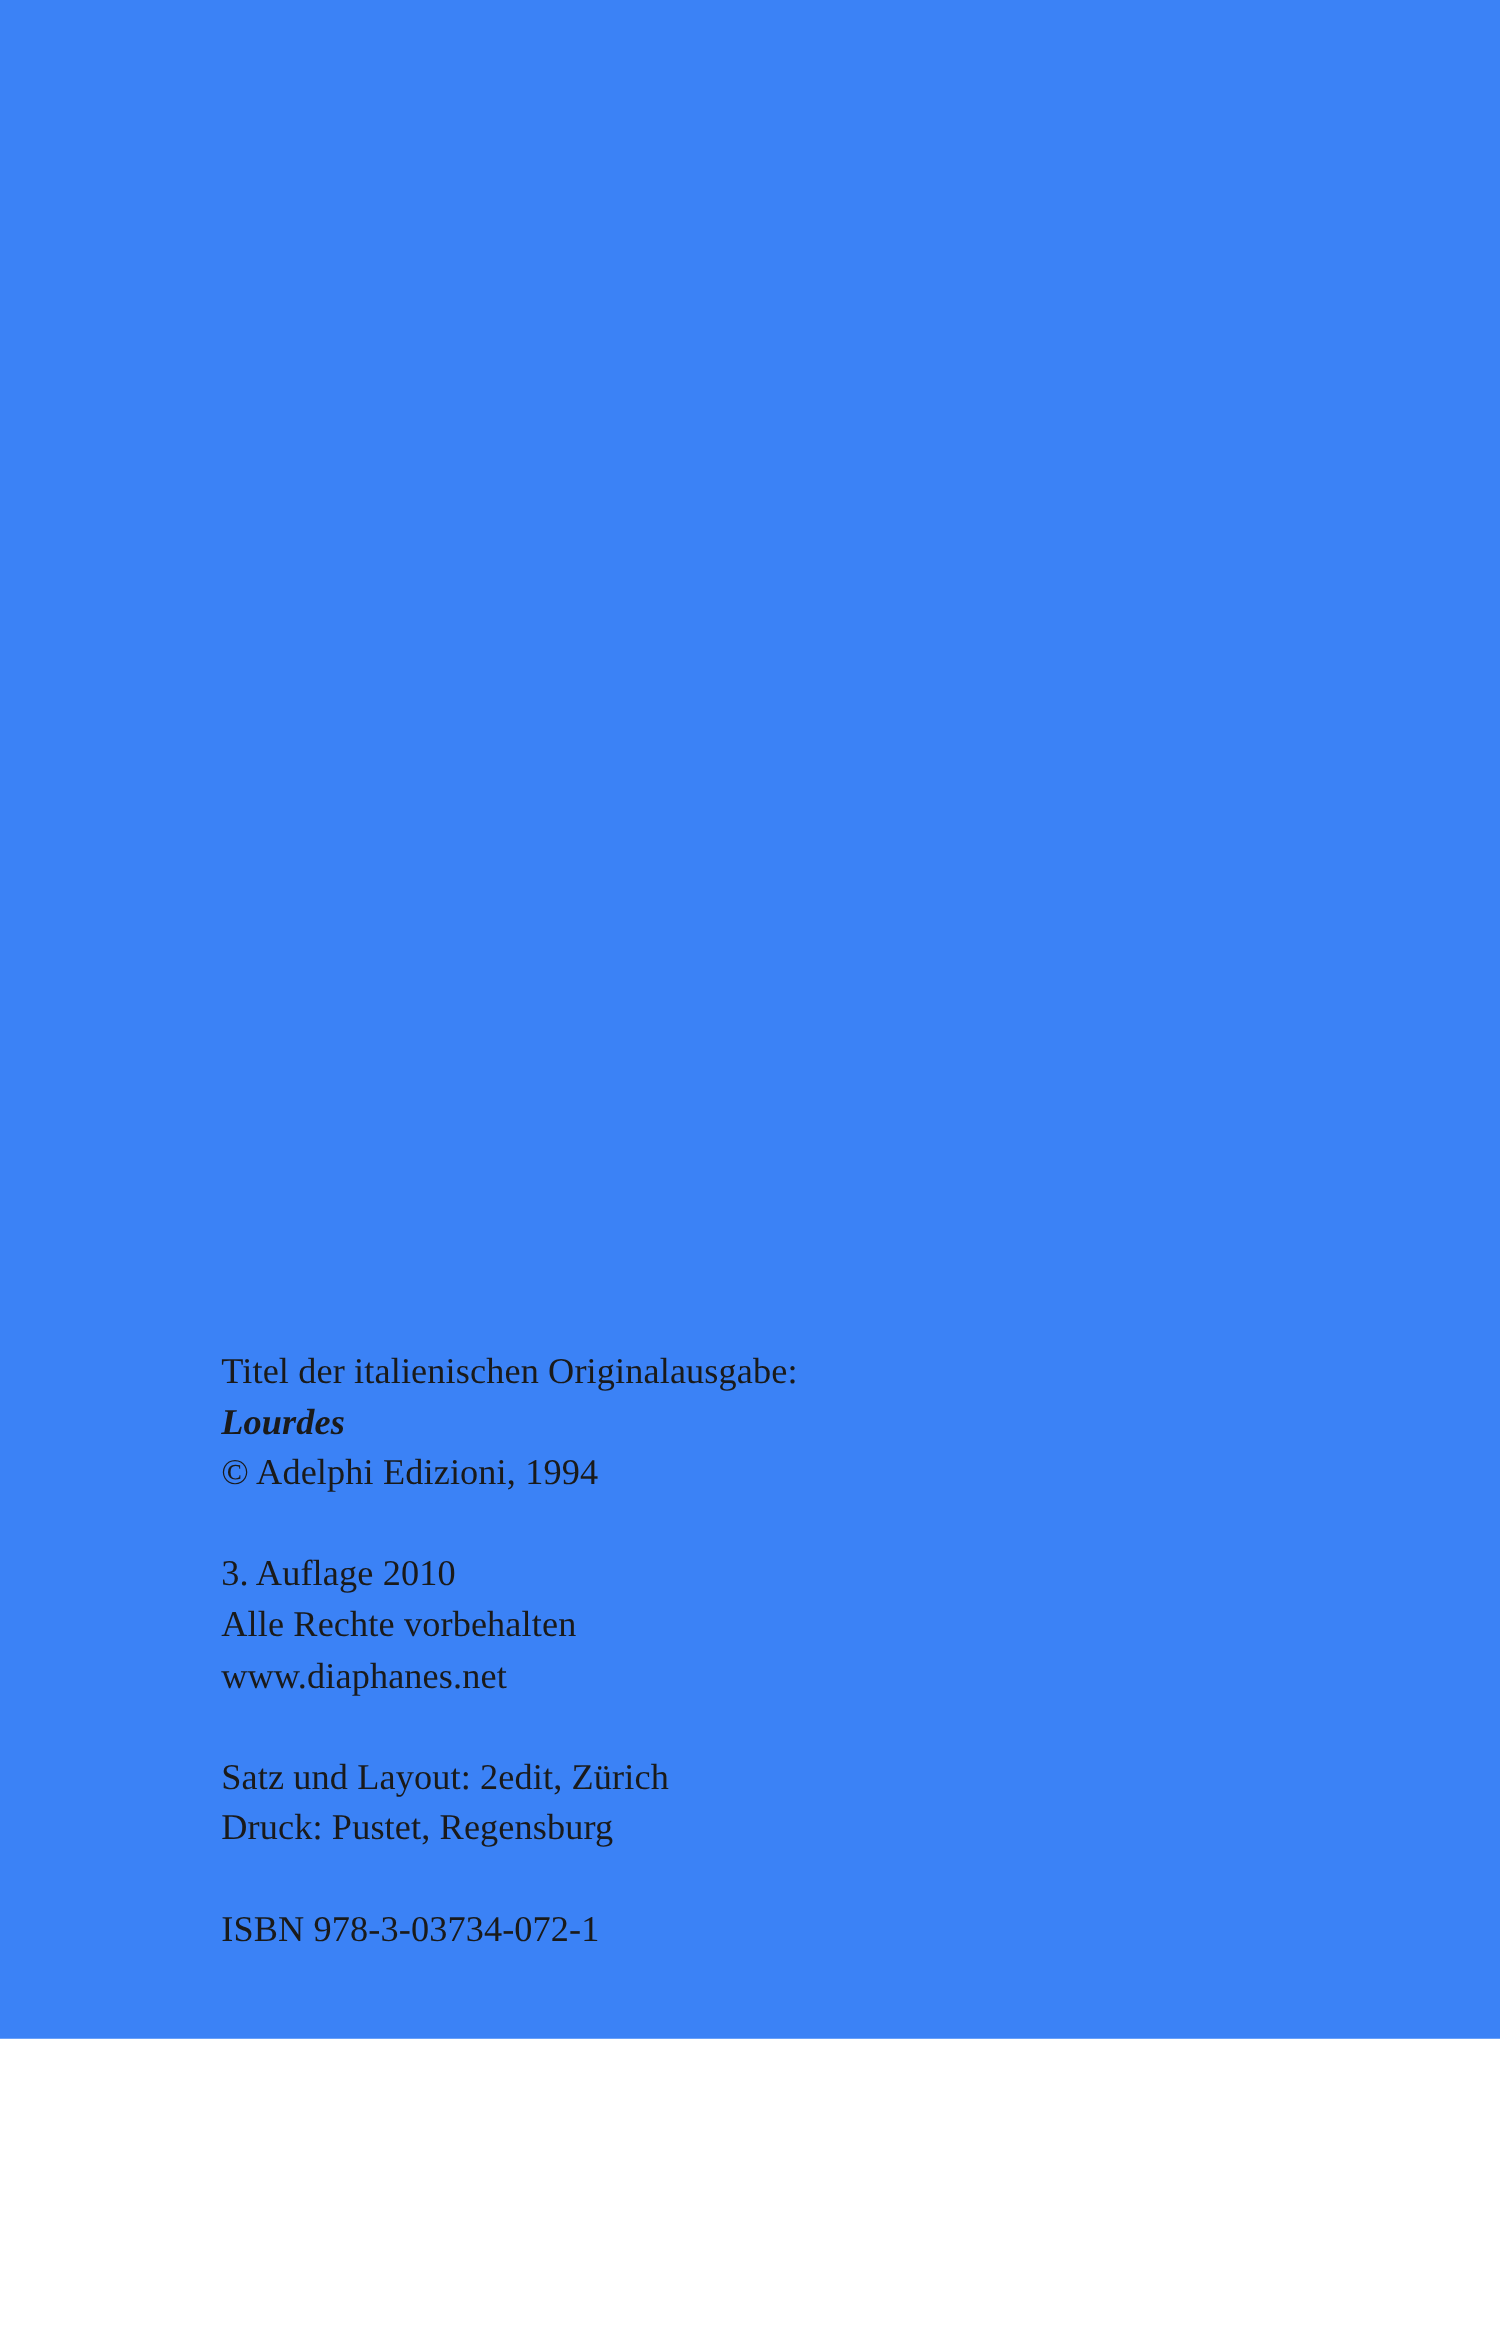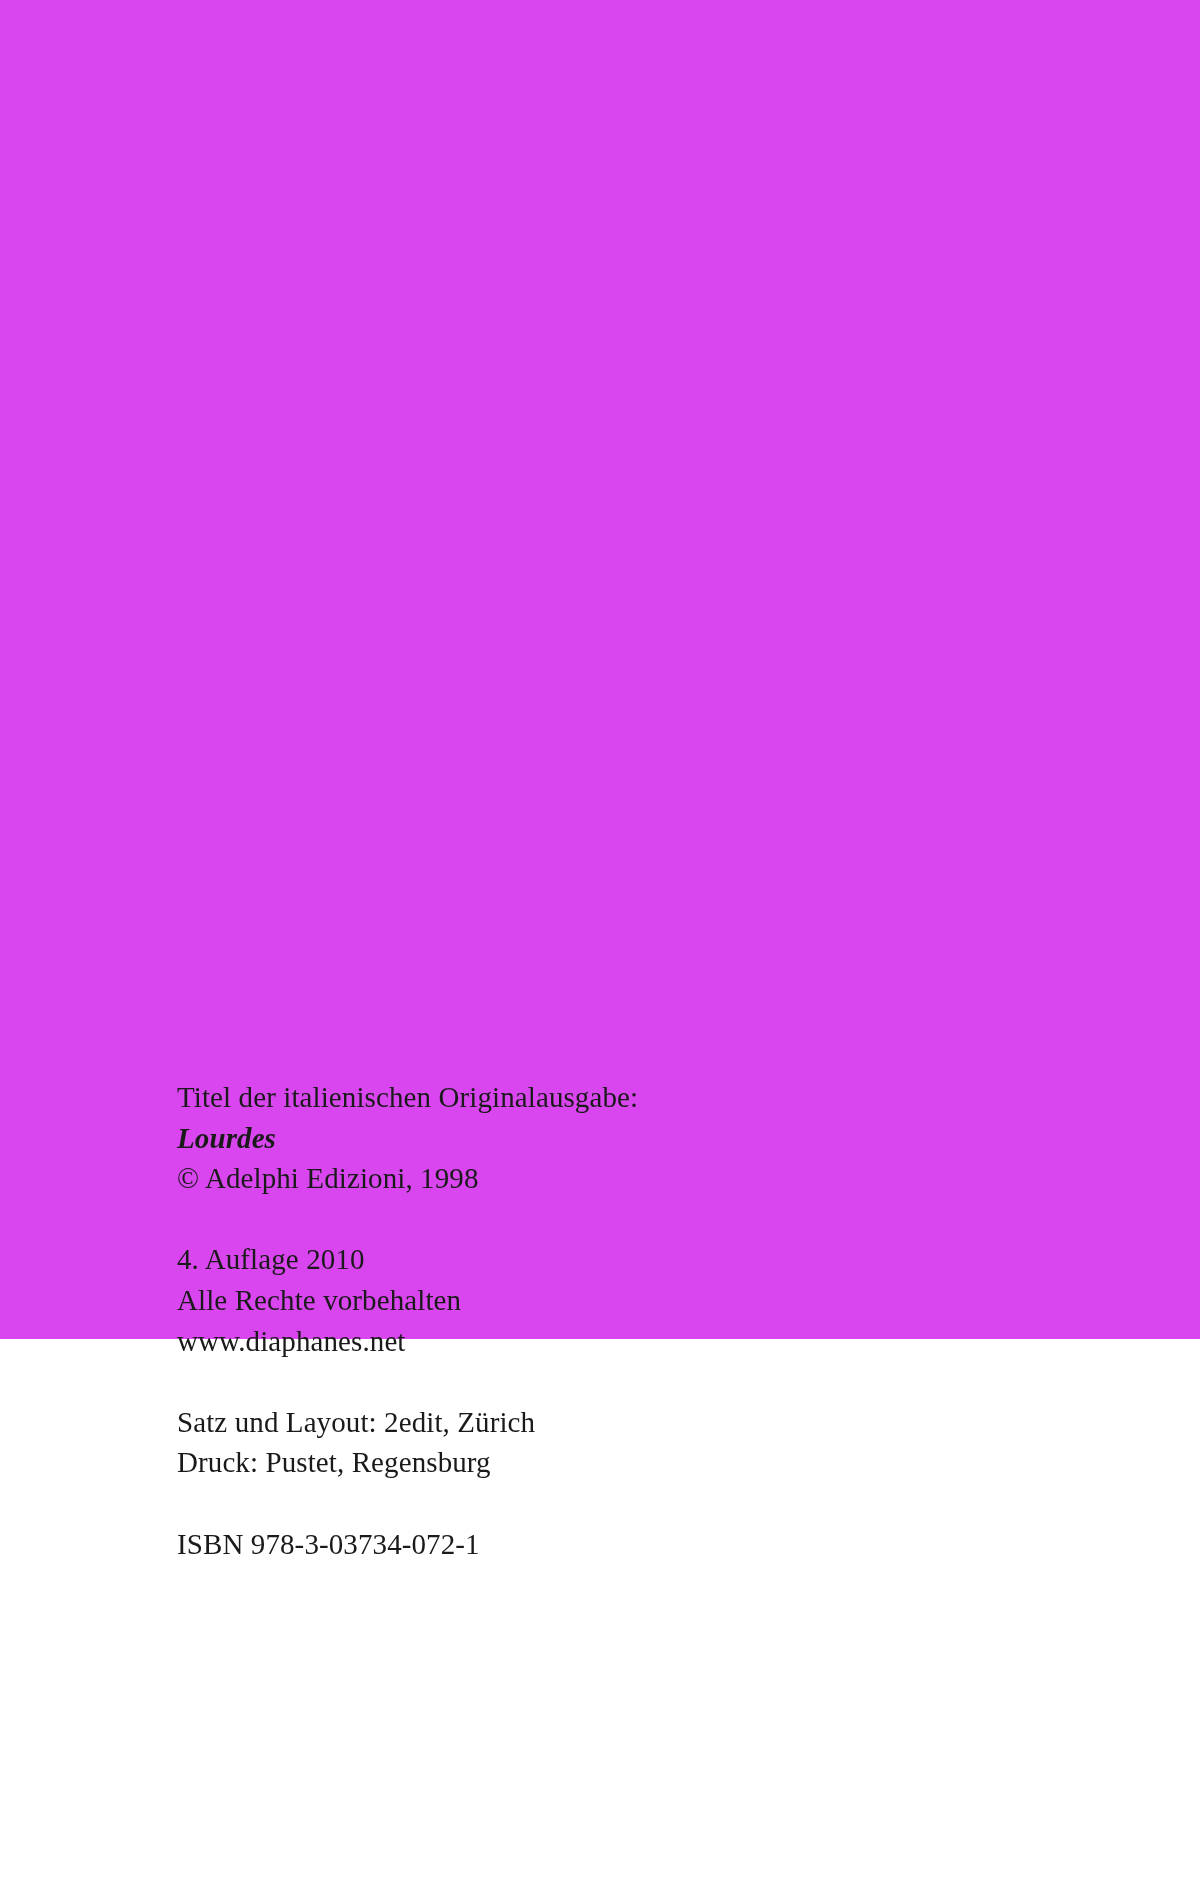--- a/index.html
+++ b/index.html
@@ -9,22 +9,22 @@
   body {
     width: 1200px;
     height: 1879px;
     background: #ffffff;
     font-family: "Liberation Serif", "DejaVu Serif", serif;
     overflow: hidden;
   }
   .page {
     position: relative;
     width: 1200px;
-    height: 1339px;
-    background: #d946ef;
+    height: 1631px;
+    background: #3b82f6;
   }
   .colophon {
     position: absolute;
     left: 177px;
     top: 1077px;
     font-size: 29px;
     line-height: 40.6px;
     color: #1a1a1a;
     letter-spacing: 0.1px;
     white-space: nowrap;
@@ -46,25 +46,25 @@
 </style>
 </head>
 <body>
 
 <div class="page">
   <main class="colophon">
 
     <p class="block">
       <span class="line">Titel der italienischen Originalausgabe:</span>
       <span class="line italic">Lourdes</span>
-      <span class="line">© Adelphi Edizioni, 1998</span>
+      <span class="line">© Adelphi Edizioni, 1994</span>
     </p>
 
     <p class="block">
-      <span class="line">4. Auflage 2010</span>
+      <span class="line">3. Auflage 2010</span>
       <span class="line">Alle Rechte vorbehalten</span>
       <span class="line">www.diaphanes.net</span>
     </p>
 
     <p class="block">
       <span class="line">Satz und Layout: 2edit, Zürich</span>
       <span class="line">Druck: Pustet, Regensburg</span>
     </p>
 
     <p class="block">

